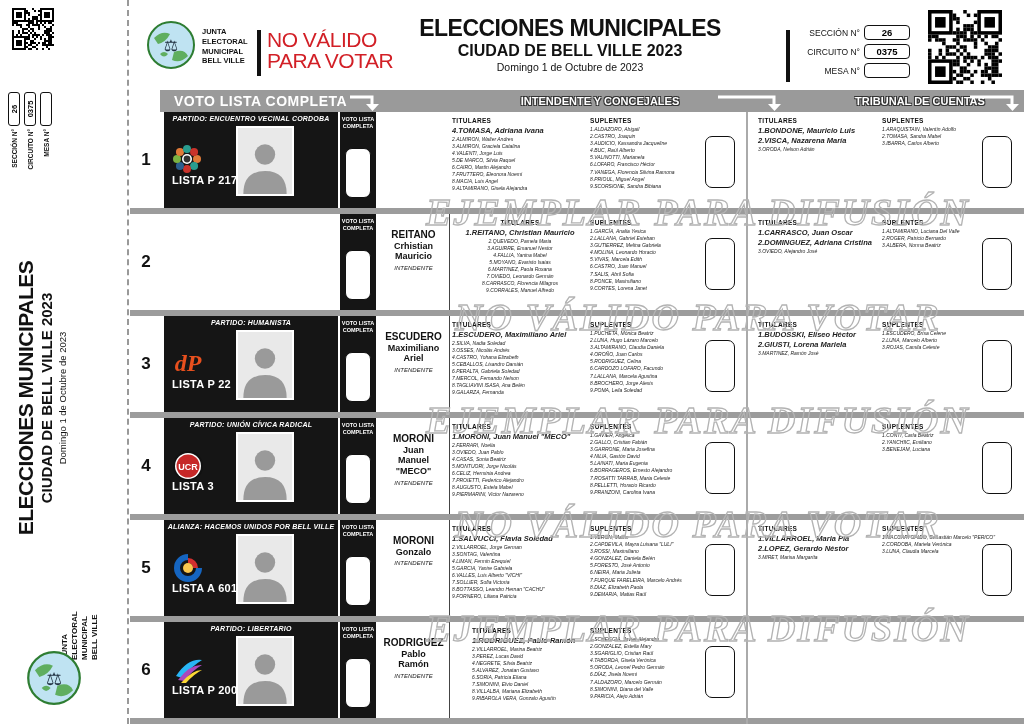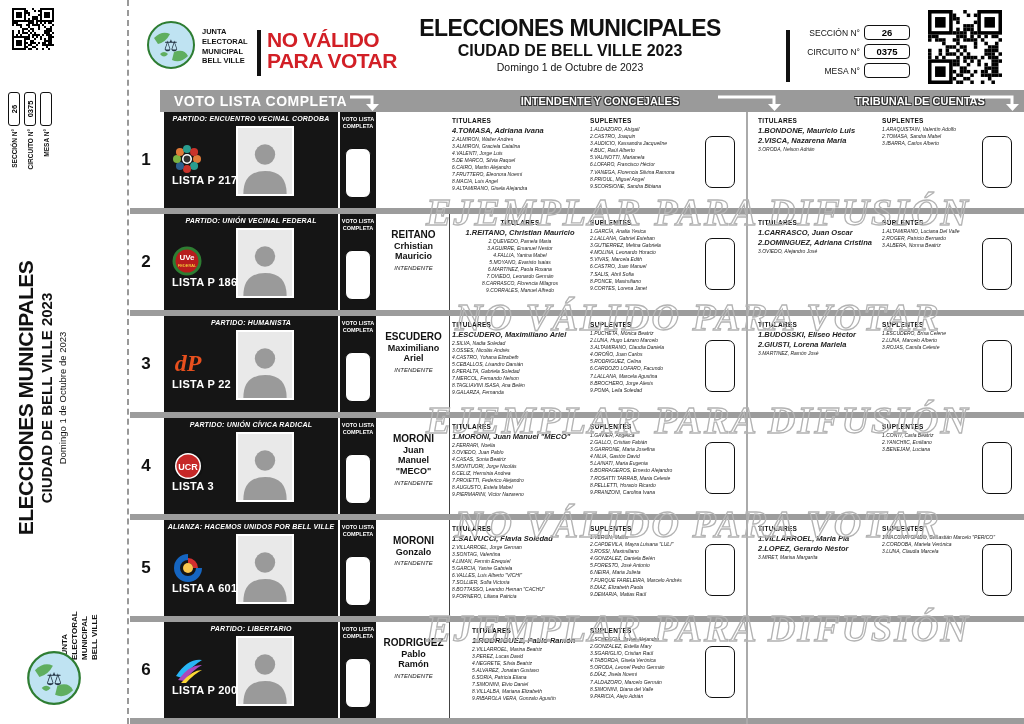--- a/index.html
+++ b/index.html
@@ -22,21 +22,21 @@
   .sb-title .t3 { font-size:9.5px; margin-top:2px; }
   .sb-org { left:60px; top:660px; width:92px; height:40px; }
   .sb-org div { font-size:8px; font-weight:800; line-height:1.25; color:#111; }
   .globe { position:absolute; left:26px; top:650px; }
 
   
   .h-logo { position:absolute; left:146px; top:20px; }
   .h-org { position:absolute; left:202px; top:27px; }
   .h-org div { font-size:7.5px; font-weight:800; line-height:1.3; color:#111; }
   .h-div { position:absolute; left:257px; top:30px; width:4px; height:46px; background:#111; }
-  .h-red { position:absolute; left:267px; top:29px; color:#d21f26; font-weight:700; font-size:21px; line-height:1.02; letter-spacing:-0.5px; }
+  .h-red { position:absolute; left:267px; top:29px; color:#d21f26; font-weight:400; font-size:21px; line-height:1.02; letter-spacing:-0.5px; }
   .h-center { position:absolute; left:388px; top:15px; width:364px; text-align:center; color:#111; }
   .h-center .t1 { font-size:23px; font-weight:800; letter-spacing:-0.5px; }
   .h-center .t2 { font-size:16px; font-weight:700; }
   .h-center .t3 { font-size:10.5px; margin-top:1px; }
   .h-right { position:absolute; left:792px; top:25px; width:118px; display:flex; flex-direction:column; gap:4px; }
   .hr-row { display:flex; align-items:center; justify-content:flex-end; gap:4px; }
   .hr-lbl { font-size:8.5px; color:#111; }
   .hr-box { width:46px; height:15px; border:1.5px solid #111; border-radius:4px; font-size:9.5px; font-weight:700; display:flex; align-items:center; justify-content:center; }
   .h-divr { position:absolute; left:786px; top:30px; width:4px; height:52px; background:#111; }
   .h-qr { position:absolute; left:928px; top:10px; }
@@ -541,35 +541,20 @@
         <div class="lcol" style="left: 752px; width: 116px;">
           <div class="colhdr">SUPLENTES</div>
           <div class="nm">1.ARAQUISTAIN, Valentín Adolfo</div>
           <div class="nm">2.TOMASA, Sandra Mabel</div>
           <div class="nm">3.IBARRA, Carlos Alberto</div>
         </div>
         <div class="chk chk-i" style="left: 852px;"></div>
       </div>
       <div class="row">
         <div class="rnum">2</div>
-        <div class="panel">
-          <div class="phdr">PARTIDO: UNIÓN VECINAL FEDERAL</div>
-          <div class="plogo"><svg width="30" height="30" viewBox="0 0 30 30">
-              <circle cx="15" cy="15" r="13" fill="#b71c1c" stroke="#2e7d32" stroke-width="3"></circle>
-              <text x="15" y="14" font-size="8" font-weight="bold" text-anchor="middle" fill="#fff">UVe</text>
-              <text x="15" y="21" font-size="4" text-anchor="middle" fill="#ffeb3b">FEDERAL</text>
-            </svg></div>
-          <div class="photo">
-            <svg width="54" height="56" viewBox="0 0 40 44">
-              <circle cx="20" cy="13" r="8" fill="#9a9a9a"></circle>
-              <path d="M3 44 Q3 26 20 26 Q37 26 37 44 Z" fill="#9a9a9a"></path>
-            </svg>
-          </div>
-          <div class="plista">LISTA P 186</div>
-        </div>
         <div class="voto">
           <div class="vl">VOTO LISTA COMPLETA</div>
           <div class="chk"></div>
         </div>
         <div class="nameblk">
           <div class="sn">REITANO</div>
           <div class="gn">Crhistian</div>
           <div class="gn">Mauricio</div>
           <div class="pos">INTENDENTE</div>
         </div>

